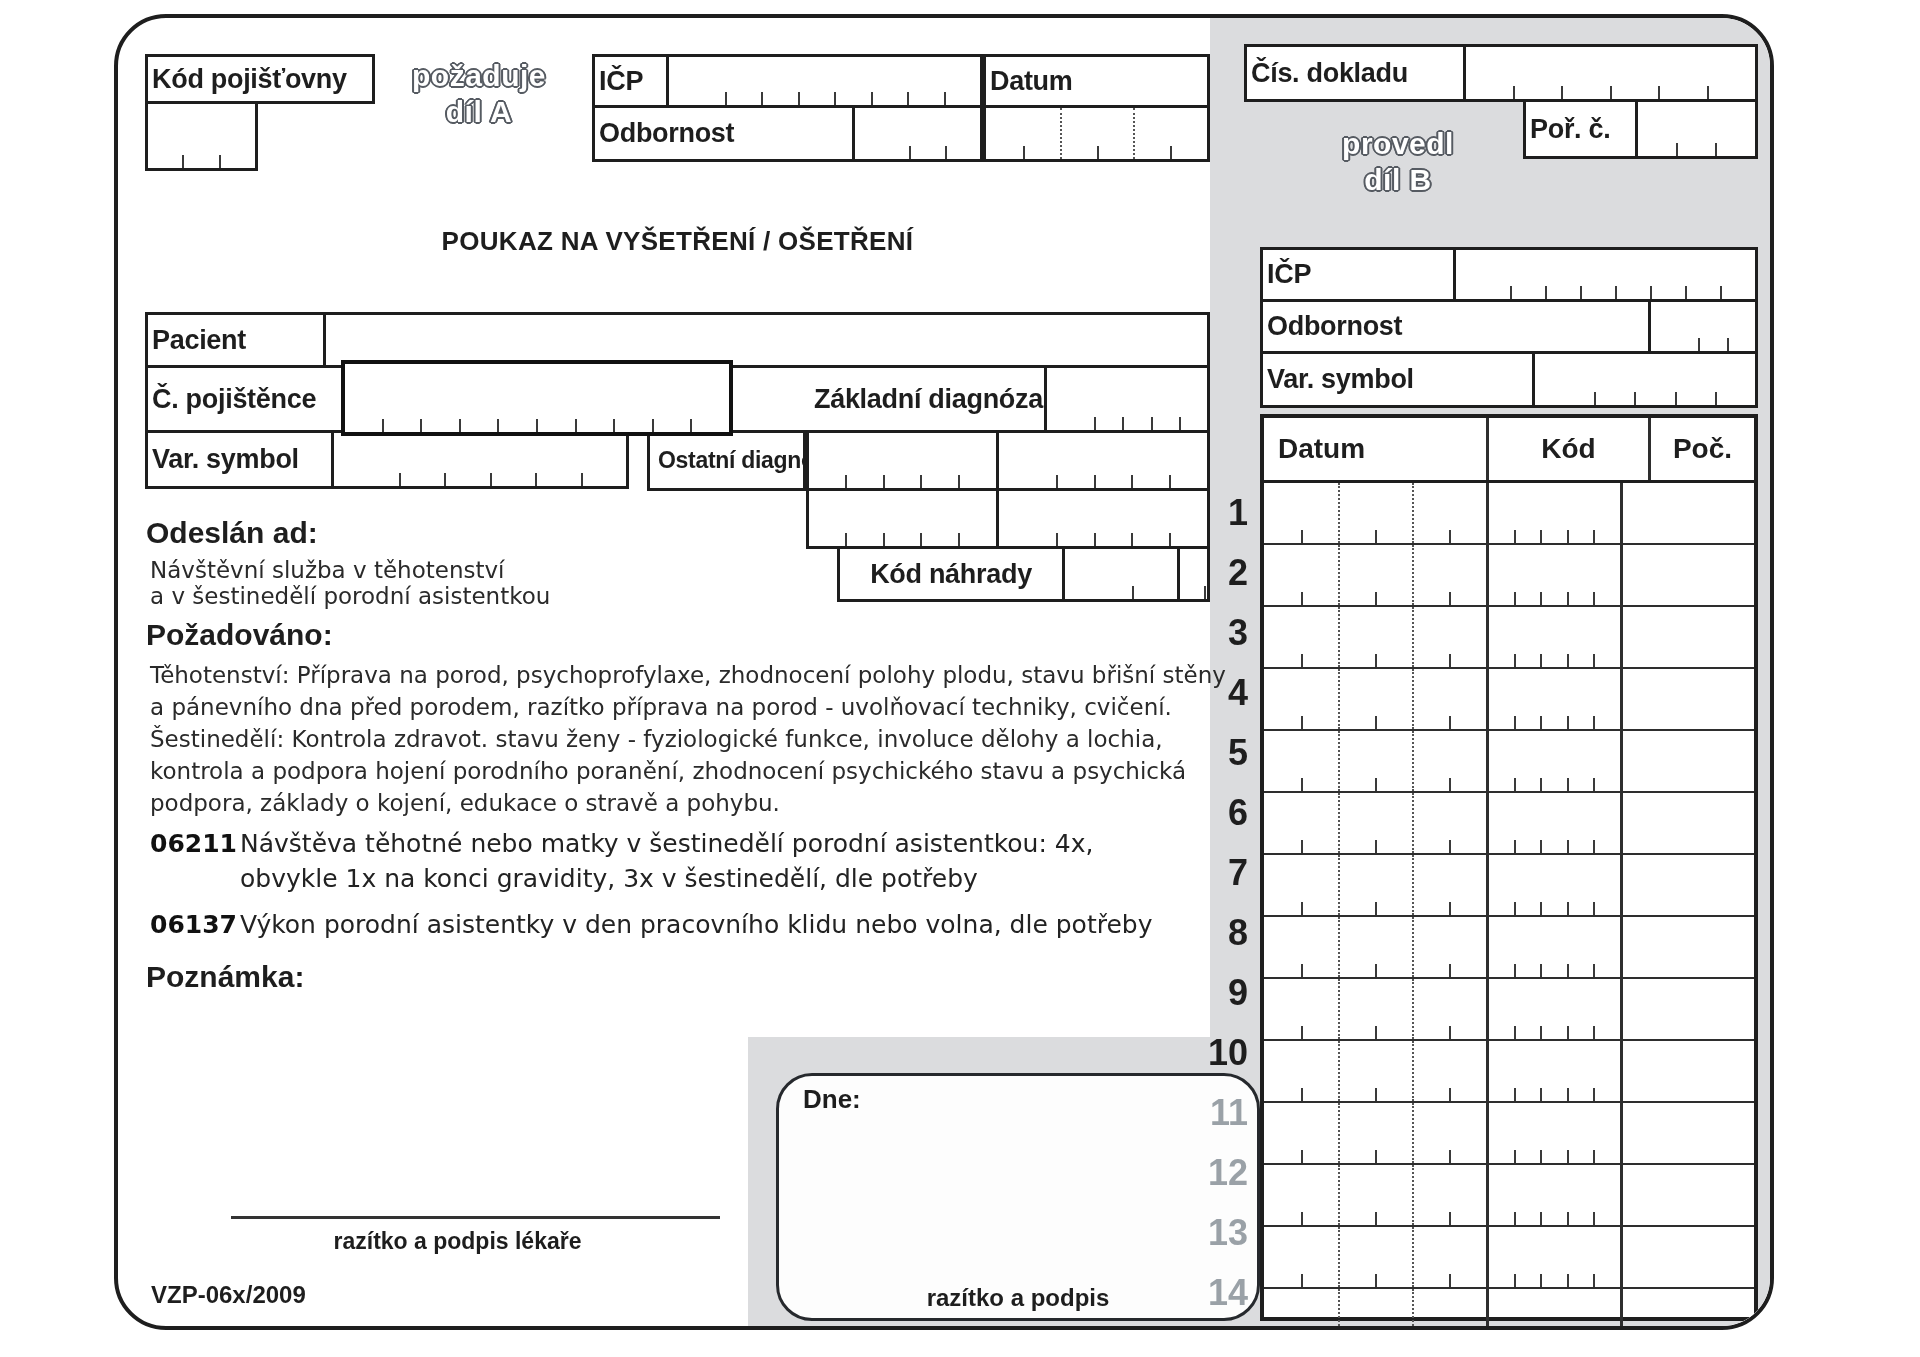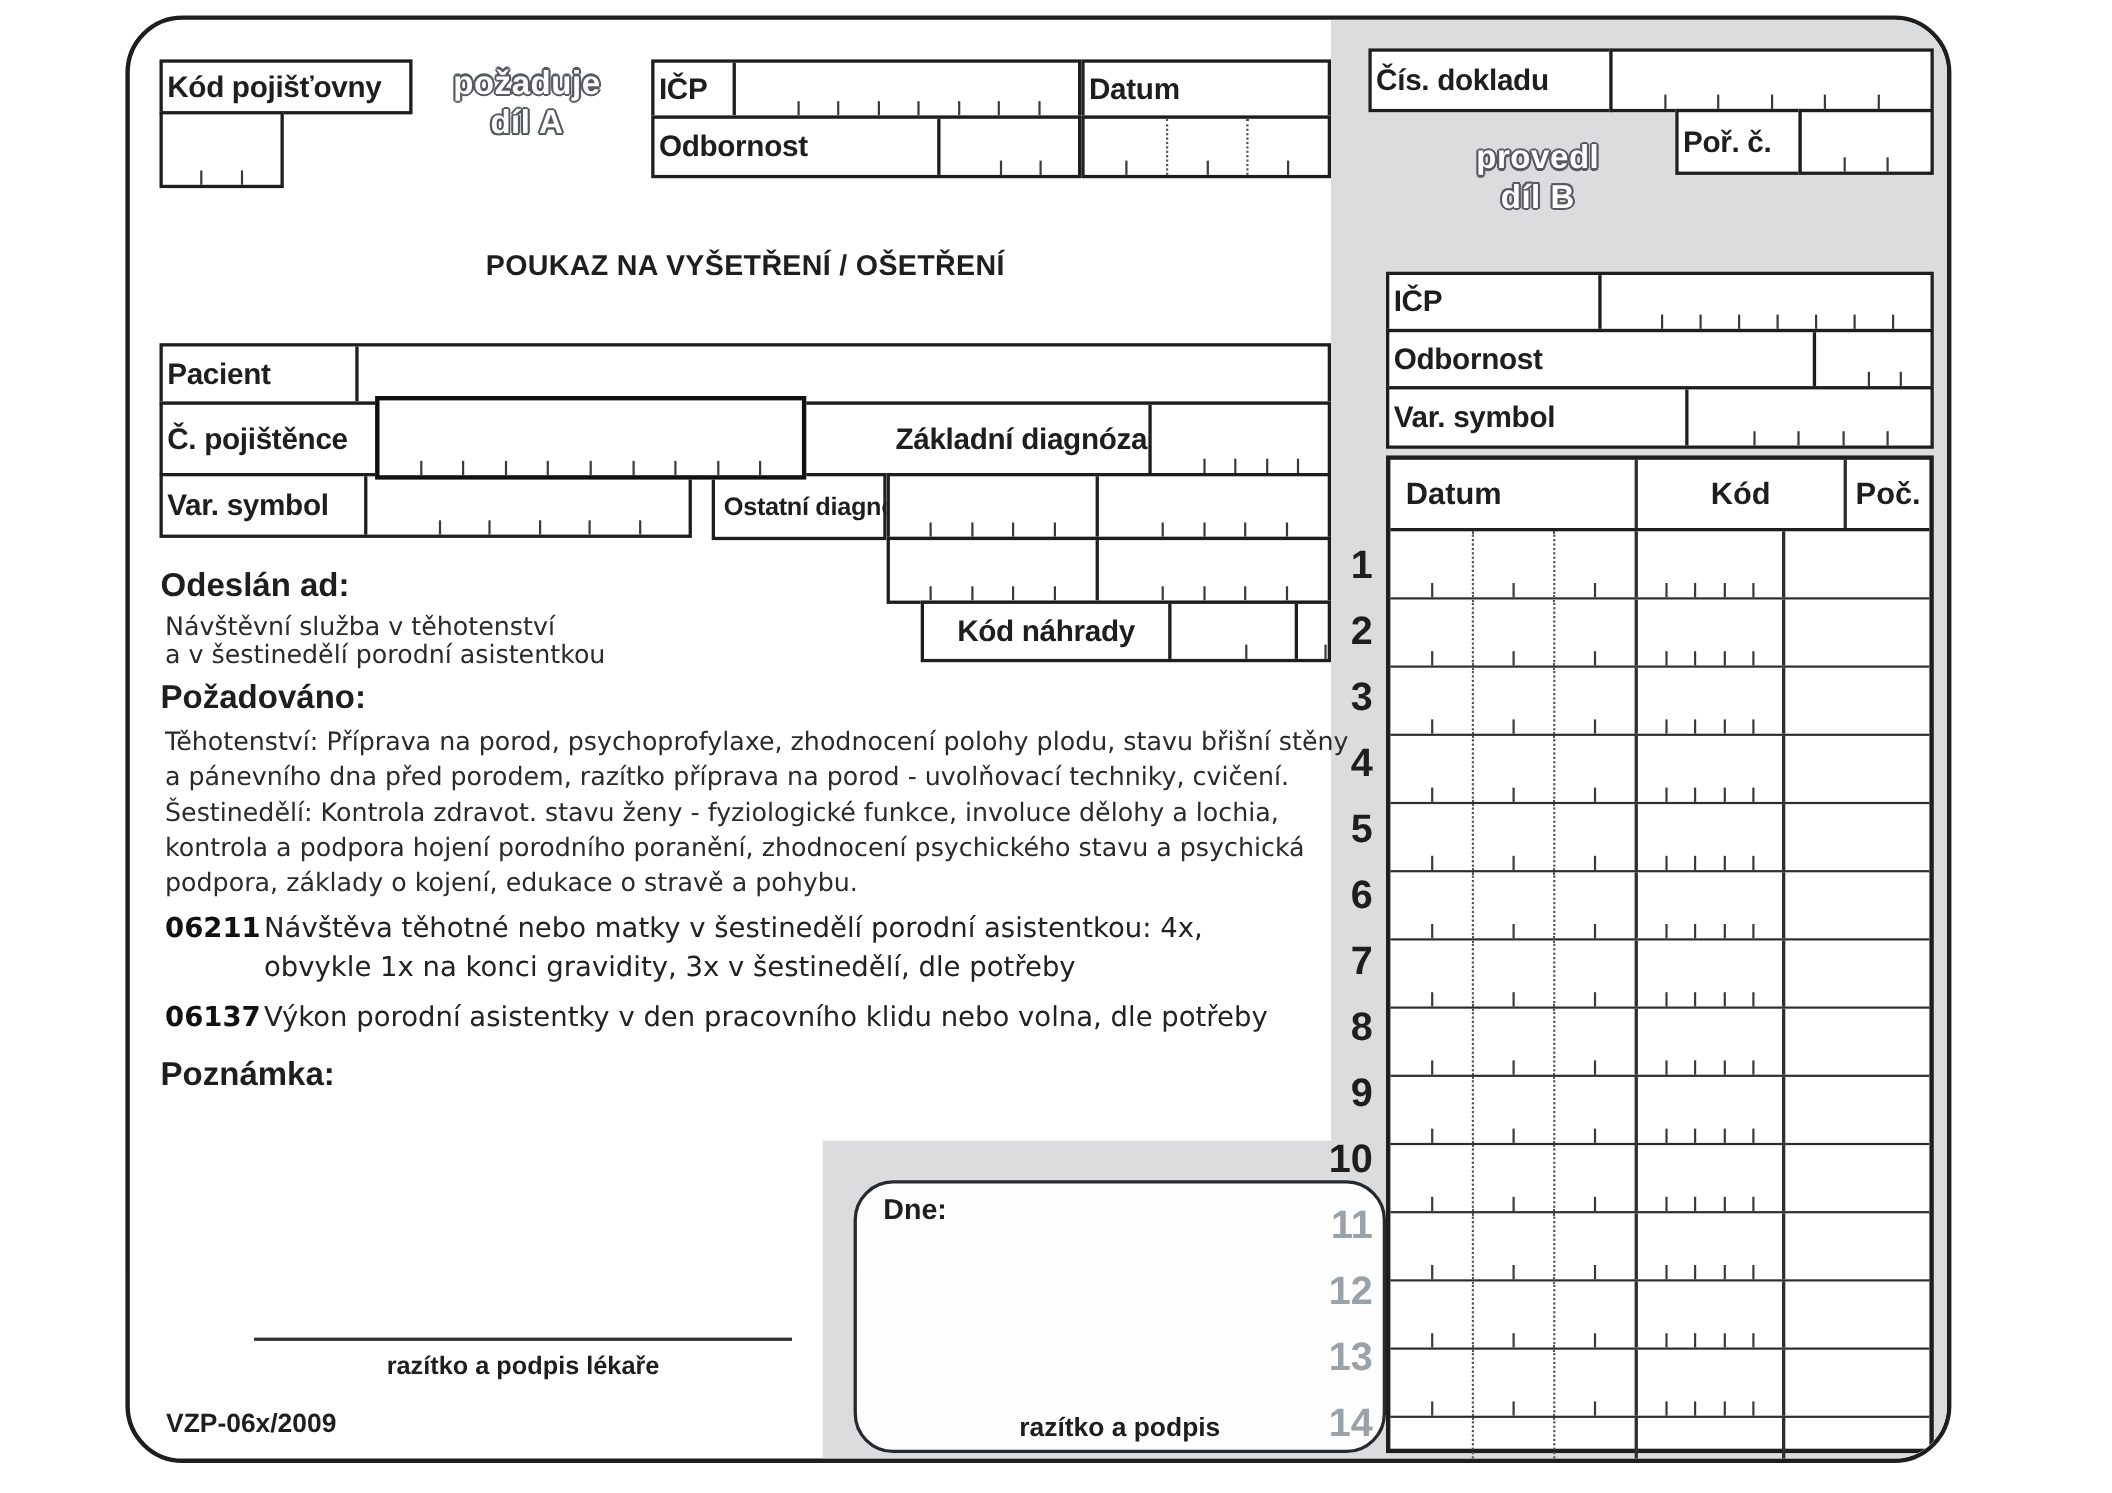--- a/index.html
+++ b/index.html
@@ -37,21 +37,21 @@
   .bodytxt{font-family:"DejaVu Sans",sans-serif;font-size:23px;color:#2a2a2a;white-space:nowrap;}
   .itemtxt{font-family:"DejaVu Sans",sans-serif;font-size:25px;color:#222;white-space:nowrap;}
   .itemcode{font-family:"DejaVu Sans",sans-serif;font-weight:bold;font-size:25px;color:#111;}
   .cap{font-weight:bold;font-size:23px;}
 
   
   .btable{left:1142px;top:396px;width:498px;height:907px;border:4px solid var(--ink);background:#fff;}
   .thead{display:flex;height:62px;border-bottom:3px solid var(--ink);font-weight:bold;font-size:28px;}
   .thc{display:flex;align-items:center;box-sizing:border-box;}
   .th-datum{width:225px;padding-left:14px;border-right:3px solid #2e2e2e;}
-  .th-kod{width:190px;justify-content:center;border-right:3px solid #2e2e2e;}
+  .th-kod{width:162px;justify-content:center;border-right:3px solid #2e2e2e;}
   .th-poc{flex:1;justify-content:center;}
   .trow{display:flex;height:60px;border-bottom:2px solid #2e2e2e;}
   .trow:last-child{border-bottom:none;}
   .tc{box-sizing:border-box;}
   .tdat{width:225px;position:relative;border-right:3px solid #2e2e2e;}
   .tkod{width:190px;border-right:3px solid #2e2e2e;}
   .tpoc{flex:1;}
   .rownum{position:absolute;left:1062px;width:68px;height:46px;line-height:46px;text-align:right;
           font-weight:bold;font-size:36px;color:var(--ink);z-index:6;}
   .rownum.muted{color:var(--muted);}
@@ -231,21 +231,21 @@
   <div class="abs itemcode" style="left:32px;top:811px;">06211</div>
   <div class="abs itemtxt" style="left:122px;top:811px;">Návštěva těhotné nebo matky v šestinedělí porodní asistentkou: 4x,</div>
   <div class="abs itemtxt" style="left:122px;top:846px;">obvykle 1x na konci gravidity, 3x v šestinedělí, dle potřeby</div>
   <div class="abs itemcode" style="left:32px;top:892px;">06137</div>
   <div class="abs itemtxt" style="left:122px;top:892px;">Výkon porodní asistentky v den pracovního klidu nebo volna, dle potřeby</div>
 
   <div class="abs h1" style="left:28px;top:942px;">Poznámka:</div>
   <div class="abs" style="left:28px;top:985px;width:580px;height:200px;"></div>
 
   <div class="abs" style="left:113px;top:1198px;width:489px;border-top:3px solid #333;"></div>
-  <div class="abs cap" style="left:113px;top:1210px;width:489px;text-align:center;">razítko a podpis lékaře</div>
+  <div class="abs cap" style="left:95px;top:1210px;width:489px;text-align:center;">razítko a podpis lékaře</div>
   <div class="abs cap" style="left:33px;top:1263px;font-size:24px;">VZP-06x/2009</div>
 
   <div class="abs box lc" style="left:1126px;top:26px;width:222px;height:58px;">
     <span class="lbl">Čís. dokladu</span>
   </div>
   <div class="abs box tf" style="left:1345px;top:26px;width:295px;height:58px;">
     <i></i>
       <i></i>
       <i></i>
       <i></i>

